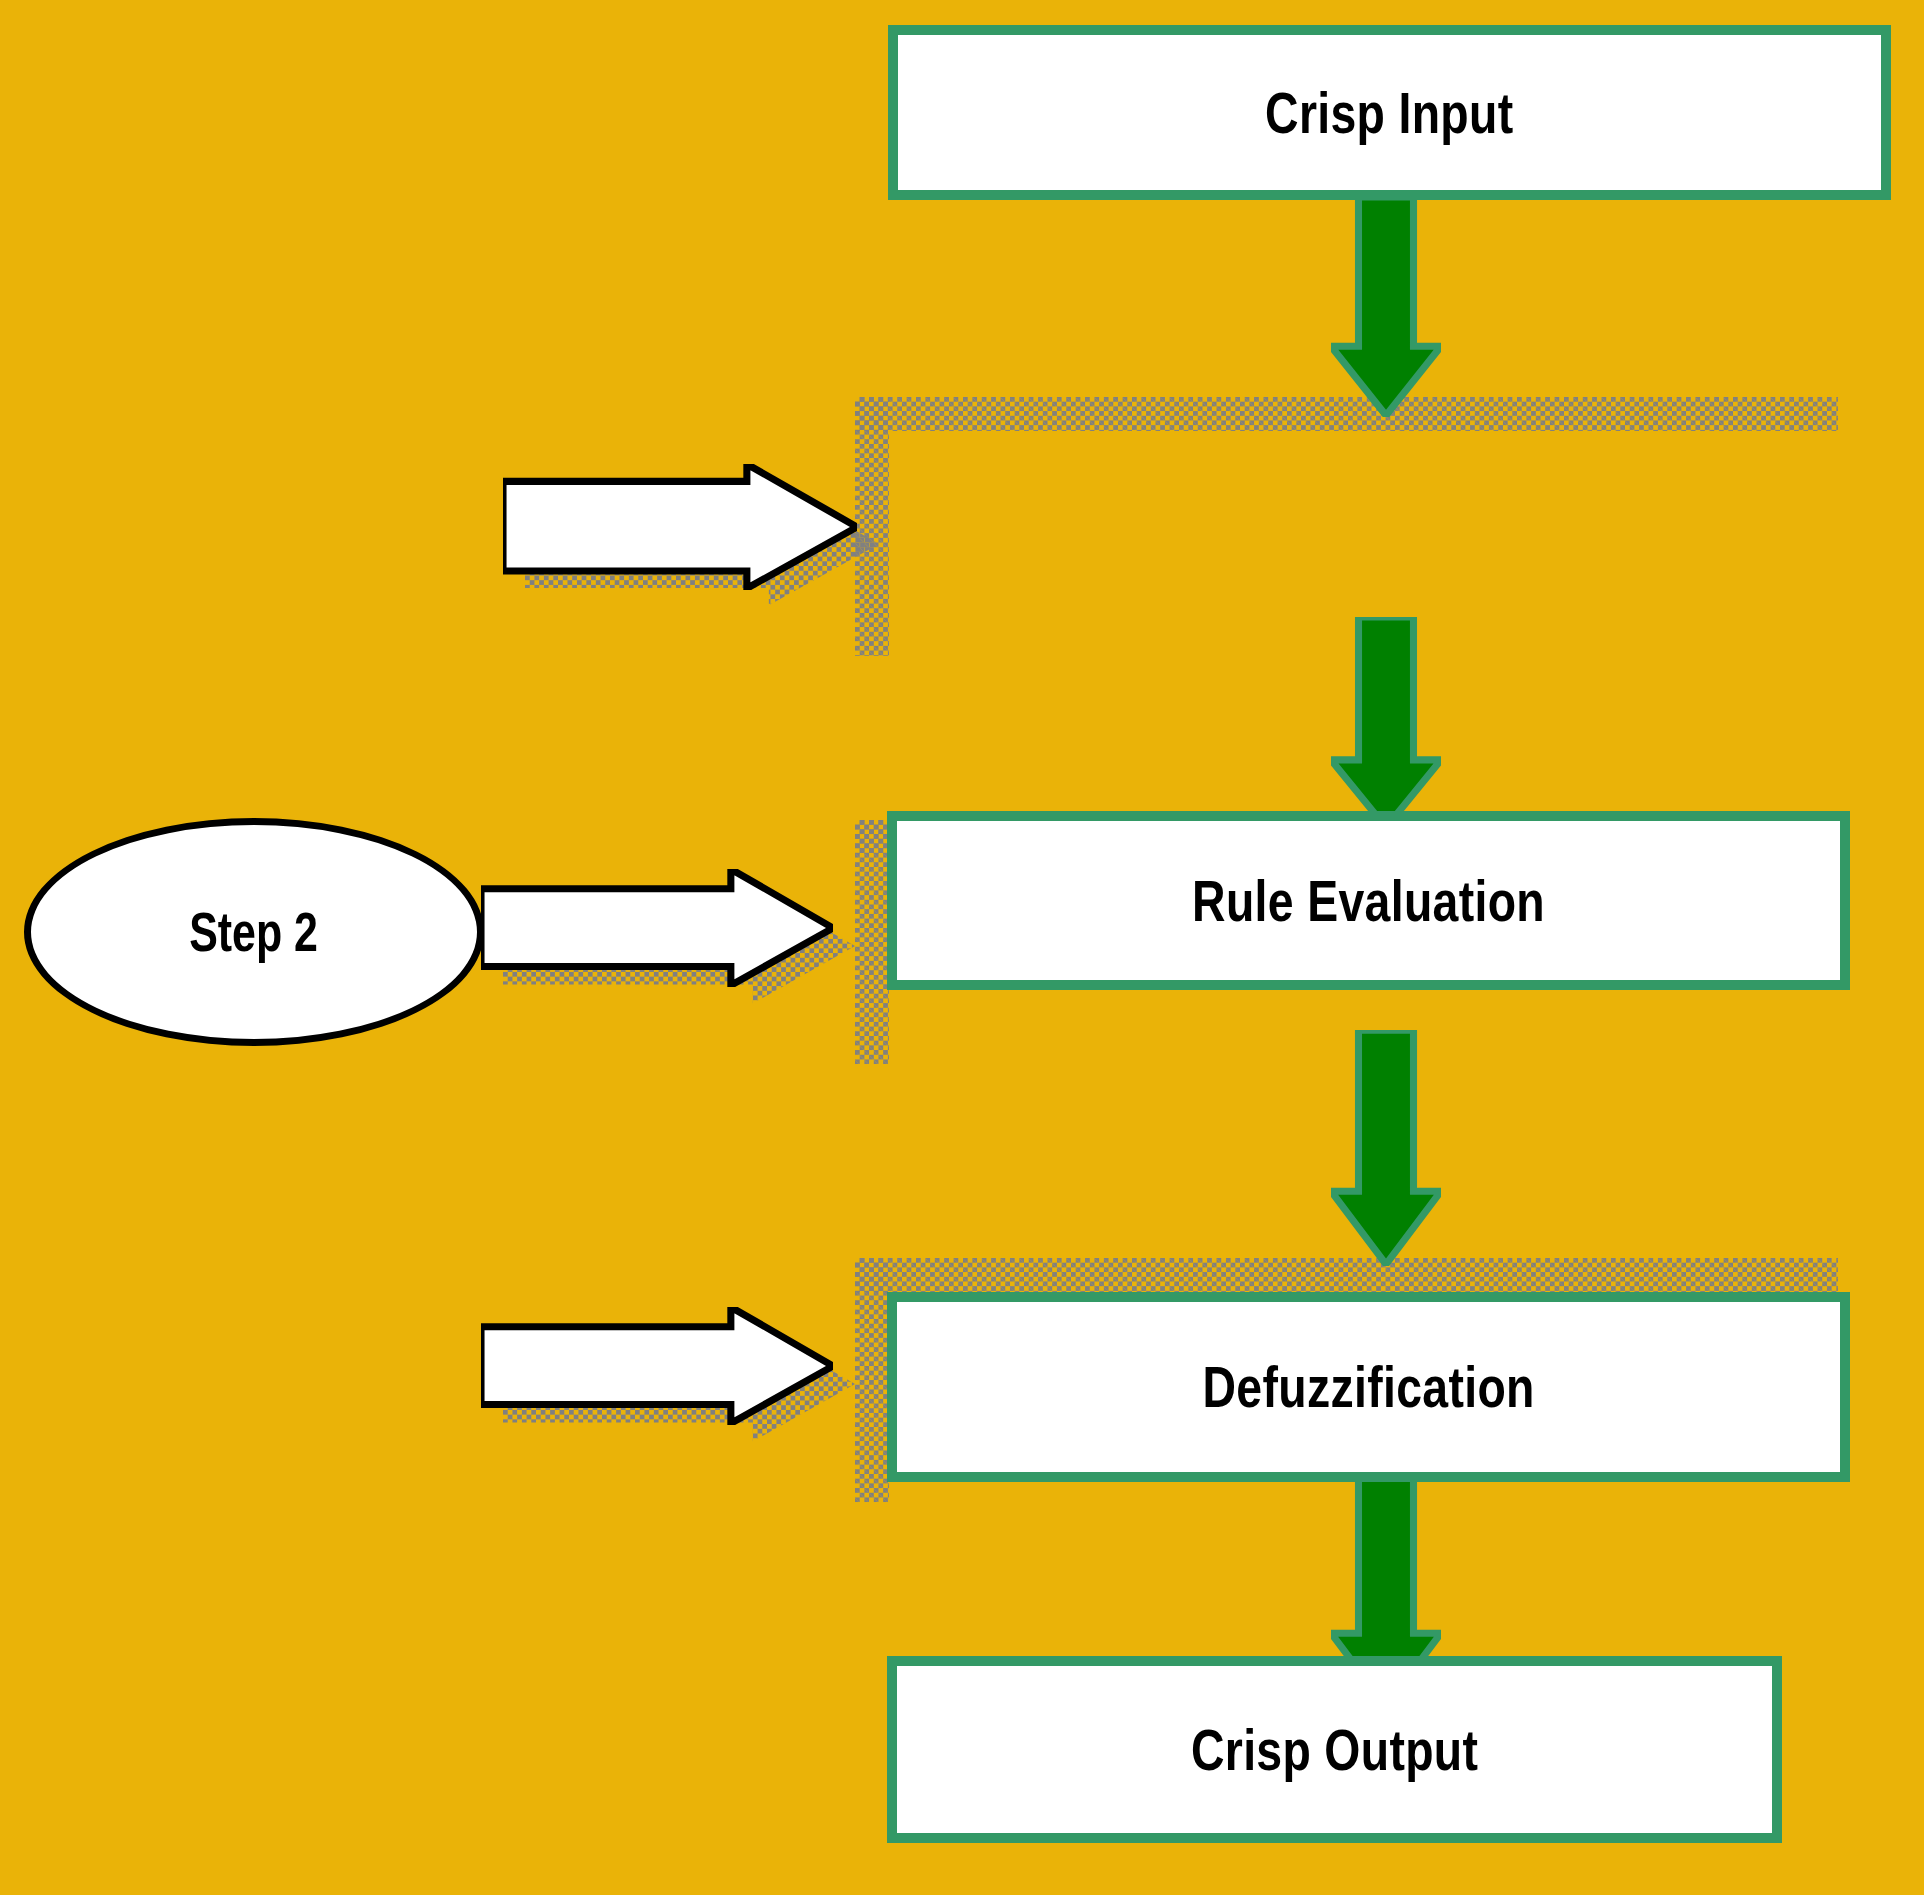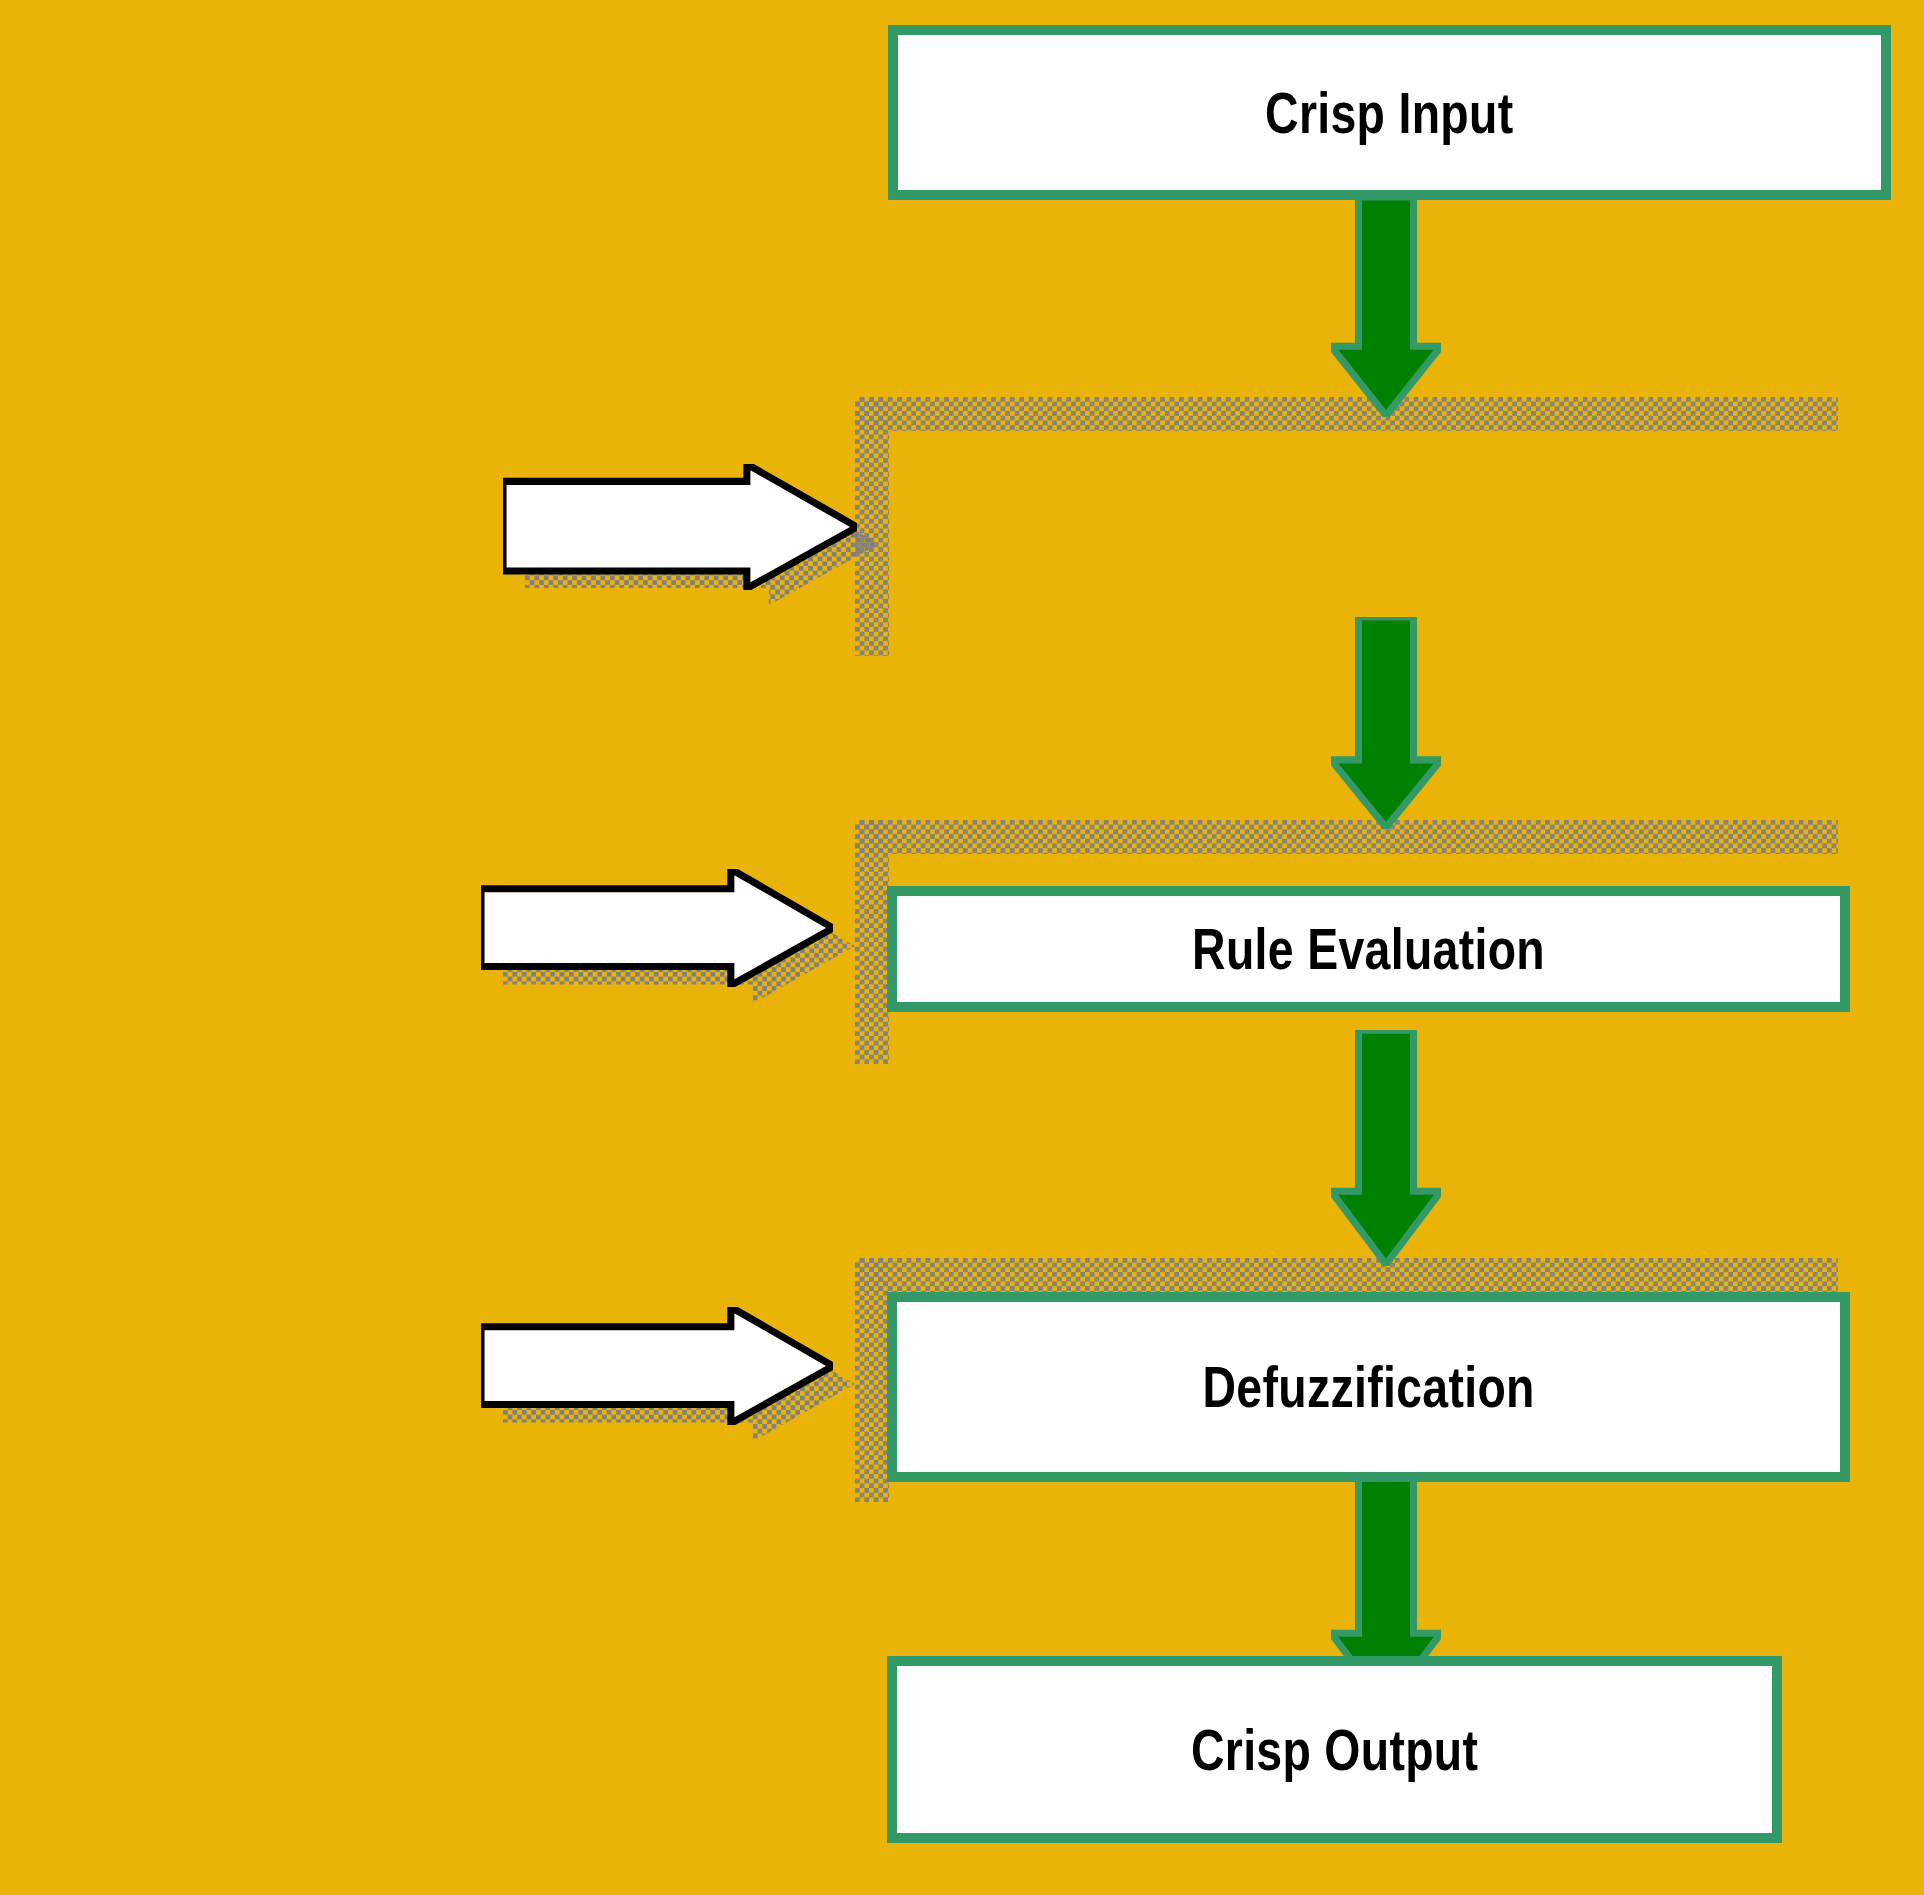--- a/index.html
+++ b/index.html
@@ -137,30 +137,33 @@
 
   <div class="h-arrow" style="left:503px; top:464px; width:354px; height:126px;">
     <svg width="354" height="126" viewBox="0 0 450 160">
       <polygon points="0,22 310,22 310,0 450,80 310,158 310,136 0,136" fill="#ffffff" stroke="#000000" stroke-width="9" stroke-linejoin="miter"></polygon>
     </svg>
   </div>
 
   <div class="dither-shadow" style="left:855px; top:820px; width:983px; height:34px;"></div>
   <div class="dither-shadow" style="left:855px; top:820px; width:34px; height:244px;"></div>
 
-  <div class="proc-box" style="left:887px; top:886px; width:963px; height:126px;">
+  <div class="proc-box" style="left:887px; top:811px; width:963px; height:179px;">
     <span class="proc-label">Rule Evaluation</span>
   </div>
 
   <div class="v-arrow" style="left:1331px; top:1030px; width:110px; height:236px;">
     <svg width="110" height="236" viewBox="0 0 140 300">
       <polygon points="35,0 105,0 105,205 140,205 70,298 0,205 35,205" fill="#008000" stroke="#339966" stroke-width="9"></polygon>
     </svg>
   </div>
 
+  <div class="step-ellipse" style="left:23.6px; top:818px; width:460px; height:228px;">
+    <span class="step-label">Step 2</span>
+  </div>
 
   <div class="h-arrow-shadow" style="left:503px; top:887px; width:352px; height:118px;">
     <svg width="352" height="118" viewBox="0 0 448 150">
       <defs>
         <pattern id="dith2" width="12" height="12" patternUnits="userSpaceOnUse">
           <rect width="12" height="12" fill="#ffffff" fill-opacity="0"></rect>
           <rect x="0" y="0" width="6" height="6" fill="#808080"></rect>
           <rect x="6" y="6" width="6" height="6" fill="#808080"></rect>
         </pattern>
       </defs>

